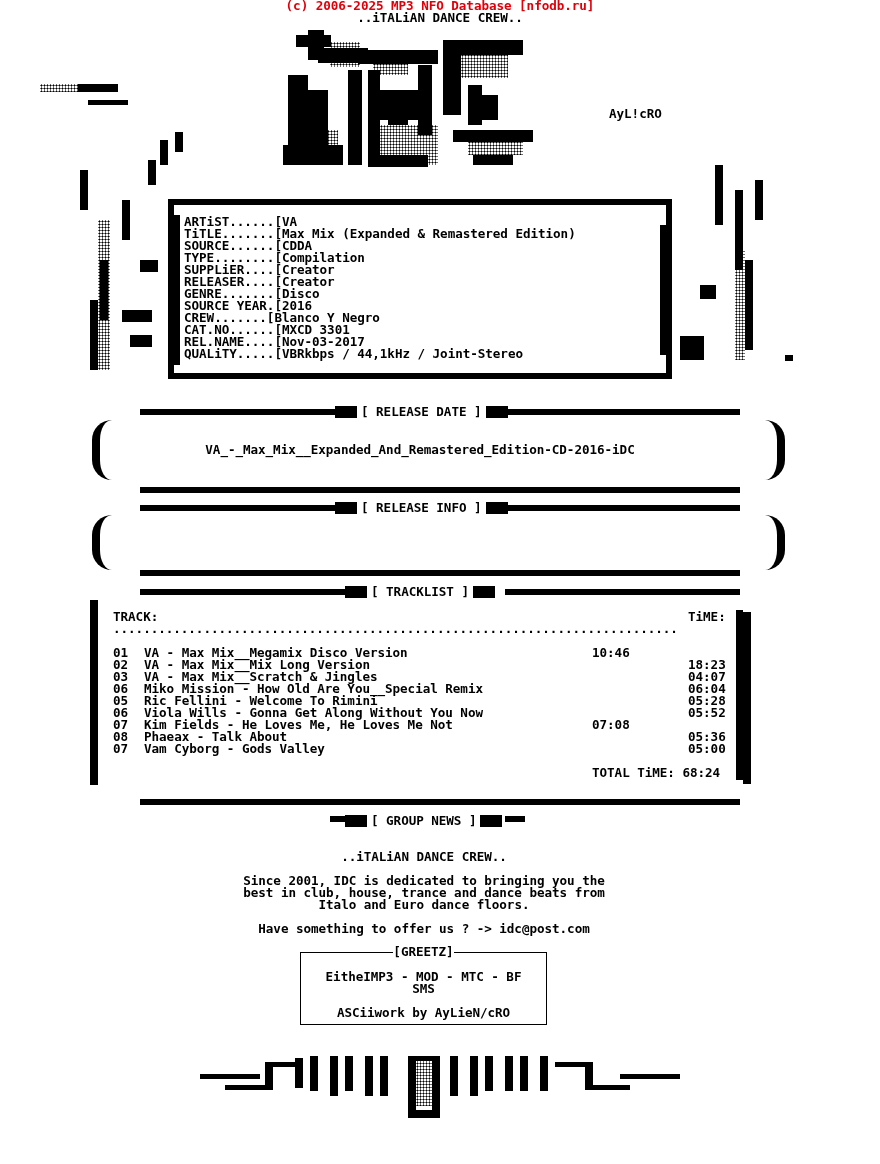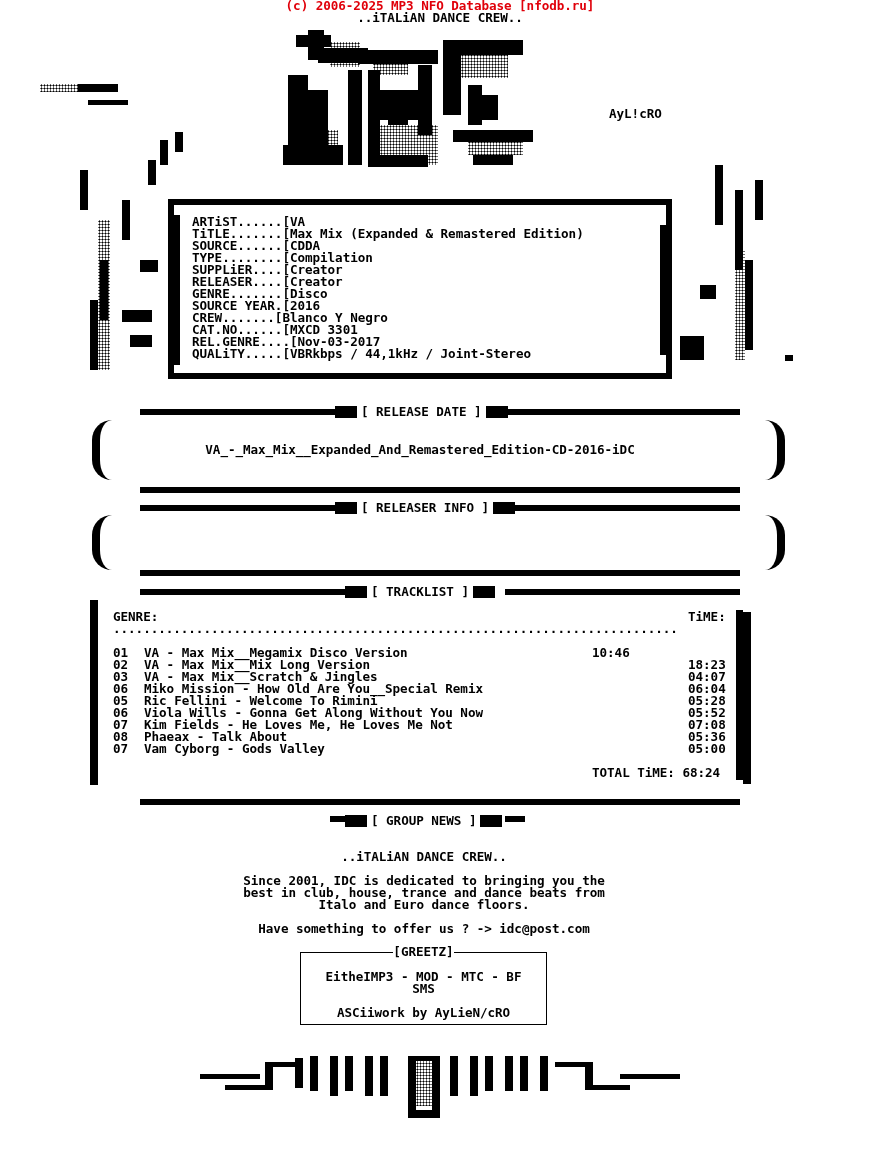--- a/index.html
+++ b/index.html
@@ -77,78 +77,78 @@
   <div class="dot" style="left:735px;top:250px;width:10px;height:110px;"></div>
   <div class="blk" style="left:755px;top:180px;width:8px;height:40px;"></div>
   <div class="blk" style="left:680px;top:336px;width:24px;height:24px;"></div>
   <div class="blk" style="left:700px;top:285px;width:16px;height:14px;"></div>
   <div class="blk" style="left:785px;top:355px;width:8px;height:6px;"></div>
 </div>
 
 <div class="abs" style="left:168px;top:199px;width:504px;height:180px;border:6px solid #000;box-sizing:border-box;">
   <div class="dot2" style="left:0;top:10px;width:6px;height:150px;position:absolute;"></div>
   <div class="dot2" style="right:0;top:20px;width:6px;height:130px;position:absolute;"></div>
-  <div class="abs" style="left:18px;top:11px;">
+  <div class="abs" style="left:10px;top:11px;">
     <div class="row mono"><span>ARTiST......[</span> <span>VA</span></div>
     <div class="row mono"><span>TiTLE.......[</span> <span>Max Mix (Expanded &amp; Remastered Edition)</span></div>
     <div class="row mono"><span>SOURCE......[</span> <span>CDDA</span></div>
     <div class="row mono"><span>TYPE........[</span> <span>Compilation</span></div>
     <div class="row mono"><span>SUPPLiER....[</span> <span>Creator</span></div>
     <div class="row mono"><span>RELEASER....[</span> <span>Creator</span></div>
     <div class="row mono"><span>GENRE.......[</span> <span>Disco</span></div>
     <div class="row mono"><span>SOURCE YEAR.[</span> <span>2016</span></div>
     <div class="row mono"><span>CREW.......[</span> <span>Blanco Y Negro</span></div>
     <div class="row mono"><span>CAT.NO......[</span> <span>MXCD 3301</span></div>
-    <div class="row mono"><span>REL.GENRE....[</span> <span>Nov-03-2017</span></div>
+    <div class="row mono"><span>REL.NAME....[</span> <span>Nov-03-2017</span></div>
     <div class="row mono"><span>QUALiTY.....[</span> <span>VBRkbps / 44,1kHz / Joint-Stereo</span></div>
   </div>
 </div>
 
 <div class="blk" style="left:140px;top:409px;width:195px;height:6px;"></div>
 <div class="blk" style="left:495px;top:409px;width:245px;height:6px;"></div>
 <div class="hdr mono" style="left:335px;top:406px;">
   <span class="shade"></span><span class="lbl">[ RELEASE DATE ]</span><span class="shade"></span>
 </div>
 <div class="abs" style="left:92px;top:420px;width:12px;height:60px;border-left:8px solid #000;border-radius:20px 0 0 20px;"></div>
 <div class="abs" style="left:765px;top:420px;width:12px;height:60px;border-right:8px solid #000;border-radius:0 20px 20px 0;"></div>
 <div class="abs mono" style="left:0;top:444px;width:840px;text-align:center;">VA_-_Max_Mix__Expanded_And_Remastered_Edition-CD-2016-iDC</div>
 
 <div class="blk" style="left:140px;top:487px;width:600px;height:6px;"></div>
 
 <div class="blk" style="left:140px;top:505px;width:195px;height:6px;"></div>
 <div class="blk" style="left:495px;top:505px;width:245px;height:6px;"></div>
 <div class="hdr mono" style="left:335px;top:502px;">
-  <span class="shade"></span><span class="lbl">[ RELEASER INFO ]</span><span class="shade"></span>
+  <span class="shade"></span><span class="lbl">[ RELEASE INFO ]</span><span class="shade"></span>
 </div>
 <div class="abs" style="left:92px;top:515px;width:12px;height:55px;border-left:8px solid #000;border-radius:20px 0 0 20px;"></div>
 <div class="abs" style="left:765px;top:515px;width:12px;height:55px;border-right:8px solid #000;border-radius:0 20px 20px 0;"></div>
 
 <div class="blk" style="left:140px;top:570px;width:600px;height:6px;"></div>
 
 <div class="blk" style="left:140px;top:589px;width:205px;height:6px;"></div>
 <div class="blk" style="left:505px;top:589px;width:235px;height:6px;"></div>
 <div class="hdr mono" style="left:345px;top:586px;">
   <span class="shade"></span><span class="lbl">[ TRACKLIST ]</span><span class="shade"></span>
 </div>
 <div class="blk" style="left:90px;top:600px;width:8px;height:185px;"></div>
 <div class="blk" style="left:743px;top:612px;width:8px;height:172px;"></div>
 <div class="dot2" style="left:736px;top:610px;width:7px;height:170px;"></div>
 
-<div class="abs mono" style="left:113px;top:611px;">GENRE:</div>
+<div class="abs mono" style="left:113px;top:611px;">TRACK:</div>
 <div class="abs mono" style="left:688px;top:611px;">TiME:</div>
 <div class="abs mono" style="left:113px;top:623px;width:620px;overflow:hidden;">...........................................................................</div>
 
 <div class="abs" style="left:113px;top:647px;">
   <div class="row mono"><span class="trk-num">01</span><span class="trk-title">VA - Max Mix__Megamix Disco Version</span><span style="">10:46</span></div>
   <div class="row mono"><span class="trk-num">02</span><span class="trk-title">VA - Max Mix__Mix Long Version</span><span style="margin-left:96px">18:23</span></div>
   <div class="row mono"><span class="trk-num">03</span><span class="trk-title">VA - Max Mix__Scratch &amp; Jingles</span><span style="margin-left:96px">04:07</span></div>
   <div class="row mono"><span class="trk-num">06</span><span class="trk-title">Miko Mission - How Old Are You__Special Remix</span><span style="margin-left:96px">06:04</span></div>
   <div class="row mono"><span class="trk-num">05</span><span class="trk-title">Ric Fellini - Welcome To Rimini</span><span style="margin-left:96px">05:28</span></div>
   <div class="row mono"><span class="trk-num">06</span><span class="trk-title">Viola Wills - Gonna Get Along Without You Now</span><span style="margin-left:96px">05:52</span></div>
-  <div class="row mono"><span class="trk-num">07</span><span class="trk-title">Kim Fields - He Loves Me, He Loves Me Not</span><span style="margin-left:96px">07:08</span></div>
+  <div class="row mono"><span class="trk-num">07</span><span class="trk-title">Kim Fields - He Loves Me, He Loves Me Not</span><span style="">07:08</span></div>
   <div class="row mono"><span class="trk-num">08</span><span class="trk-title">Phaeax - Talk About</span><span style="margin-left:96px">05:36</span></div>
   <div class="row mono"><span class="trk-num">07</span><span class="trk-title">Vam Cyborg - Gods Valley</span><span style="margin-left:96px">05:00</span></div>
 </div>
 <div class="abs mono" style="left:592px;top:767px;"><span>TOTAL TiME:</span> <span>68:24</span></div>
 
 <div class="blk" style="left:140px;top:799px;width:600px;height:6px;"></div>
 <div class="blk" style="left:330px;top:816px;width:20px;height:6px;"></div>
 <div class="blk" style="left:505px;top:816px;width:20px;height:6px;"></div>
 <div class="hdr mono" style="left:345px;top:815px;">
   <span class="shade"></span><span class="lbl">[ GROUP NEWS ]</span><span class="shade"></span>

